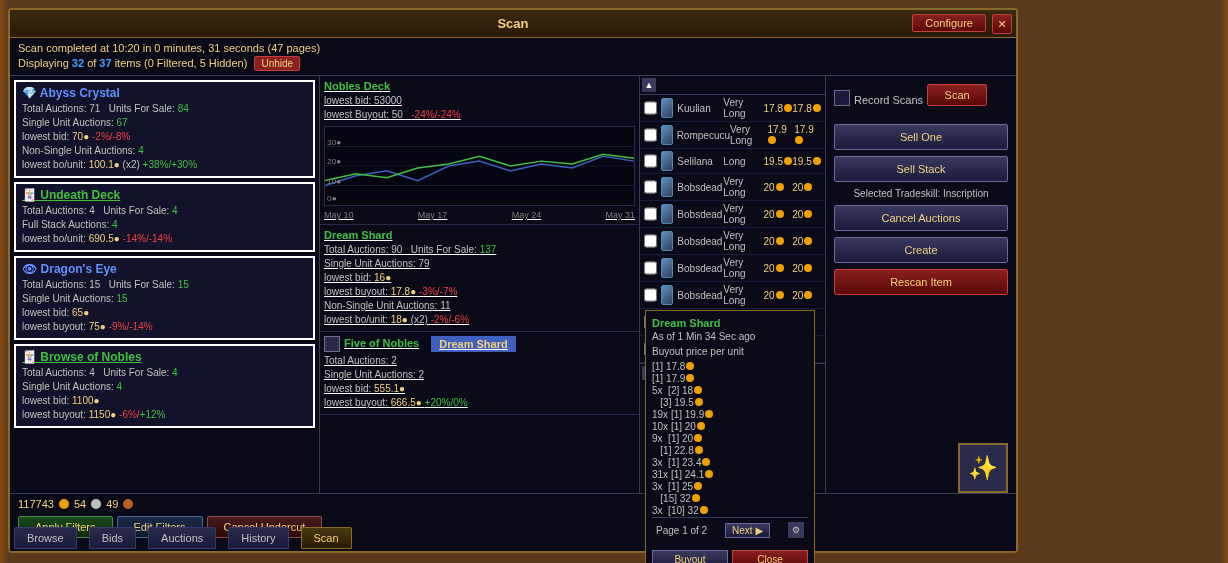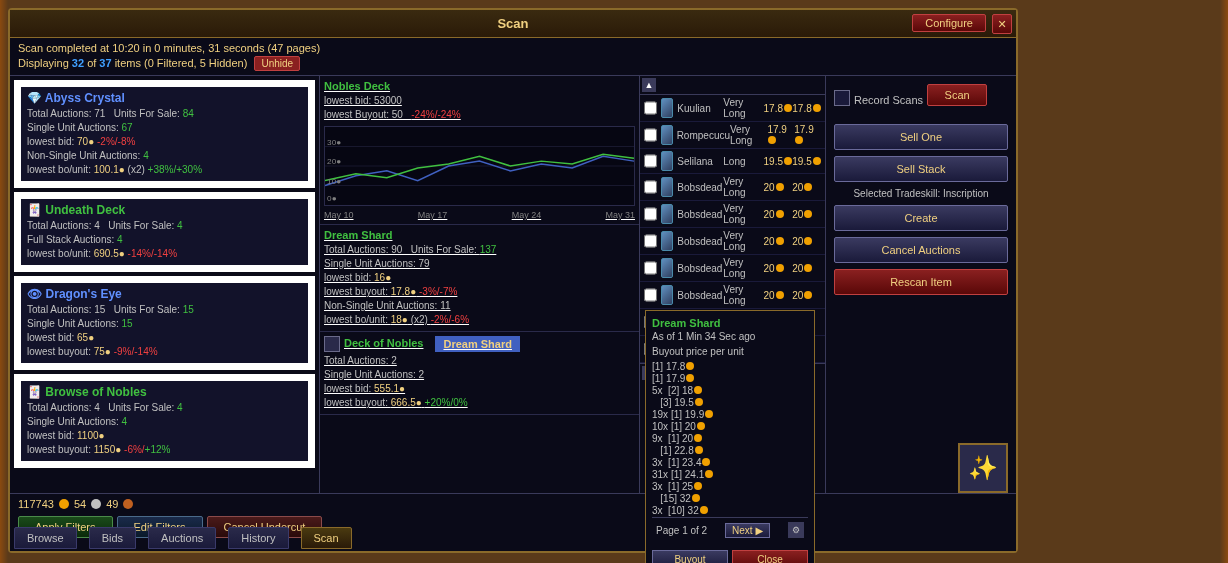--- a/index.html
+++ b/index.html
@@ -95,33 +95,33 @@
 
     
     .item-list {
       width: 310px;
       background: #0a0a18;
       border-right: 1px solid #3a3a5a;
       overflow-y: auto;
       padding: 4px;
     }
     .item-entry {
-      border: 7px solid #ffffff;
+      border: 2px solid #ffffff;
       padding: 4px 6px;
       margin-bottom: 4px;
       background: #12122a;
       cursor: pointer;
     }
     .item-name {
       font-size: 12px;
       font-weight: bold;
       margin-bottom: 2px;
     }
     .item-name.blue { color: #6090ff; }
-    .item-name.green { color: #40c040; }
+    .item-name.green { color: #40c040; text-decoration: underline; }
     .item-stats { color: #c0c0c0; font-size: 10px; line-height: 1.4; }
     .item-stat-green { color: #40c040; text-align: center; }
     .item-stat-yellow { color: #f0d080; }
     .item-stat-red { color: #f04040; }
 
     
     .chart-panel {
       width: 320px;
       background: #0a0a18;
       border-right: 1px solid #3a3a5a;
@@ -558,21 +558,21 @@
           <div>lowest bid: <span style="color:#f0d080">16●</span></div>
           <div>lowest buyout: <span style="color:#f0d080">17.8●</span> <span style="color:#f04040">-3%/-7%</span></div>
           <div>Non-Single Unit Auctions: 11</div>
           <div>lowest bo/unit: <span style="color:#f0d080">18●</span> (x2) <span style="color:#f04040">-2%/-6%</span></div>
         </div>
       </div>
 
       <div class="chart-item">
         <div style="display:flex; align-items:center; gap:4px; margin-bottom:2px;">
           <div style="width:16px;height:16px;background:#2a2a4a;border:1px solid #6a6a8a;"></div>
-          <div class="chart-item-header">Deck of Nobles</div>
+          <div class="chart-item-header">Five of Nobles</div>
           <div style="margin-left:8px; background:#4060c0; color:#f0d080; padding:2px 8px; font-size:11px; font-weight:bold;">Dream Shard</div>
         </div>
         <div class="chart-stats">
           <div>Total Auctions: 2</div>
           <div>Single Unit Auctions: 2</div>
           <div>lowest bid: <span style="color:#f0d080">555.1●</span></div>
           <div>lowest buyout: <span style="color:#f0d080">666.5●</span> <span style="color:#40c040">+20%/0%</span></div>
         </div>
       </div>
     </div>
@@ -669,22 +669,22 @@
 
     <div class="action-panel">
       <div class="record-scans-row">
         <div class="checkbox-fake"></div>
         <span style="color:#c0c0c0; font-size:11px;">Record Scans</span>
         <button class="action-btn scan" style="width:60px; padding:4px;">Scan</button>
       </div>
       <button class="action-btn">Sell One</button>
       <button class="action-btn">Sell Stack</button>
       <div class="tradeskill-label">Selected Tradeskill: Inscription</div>
+      <button class="action-btn">Cancel Auctions</button>
       <button class="action-btn">Create</button>
-      <button class="action-btn">Cancel Auctions</button>
       <button class="action-btn rescan">Rescan Item</button>
     </div>
   </div>
 
   <div class="bottom-bar">
     <div class="currency-bar">
       <span class="currency-val">117743</span>
       <span class="coin-gold"></span>
       <span class="currency-val">54</span>
       <span class="coin-silver"></span>

